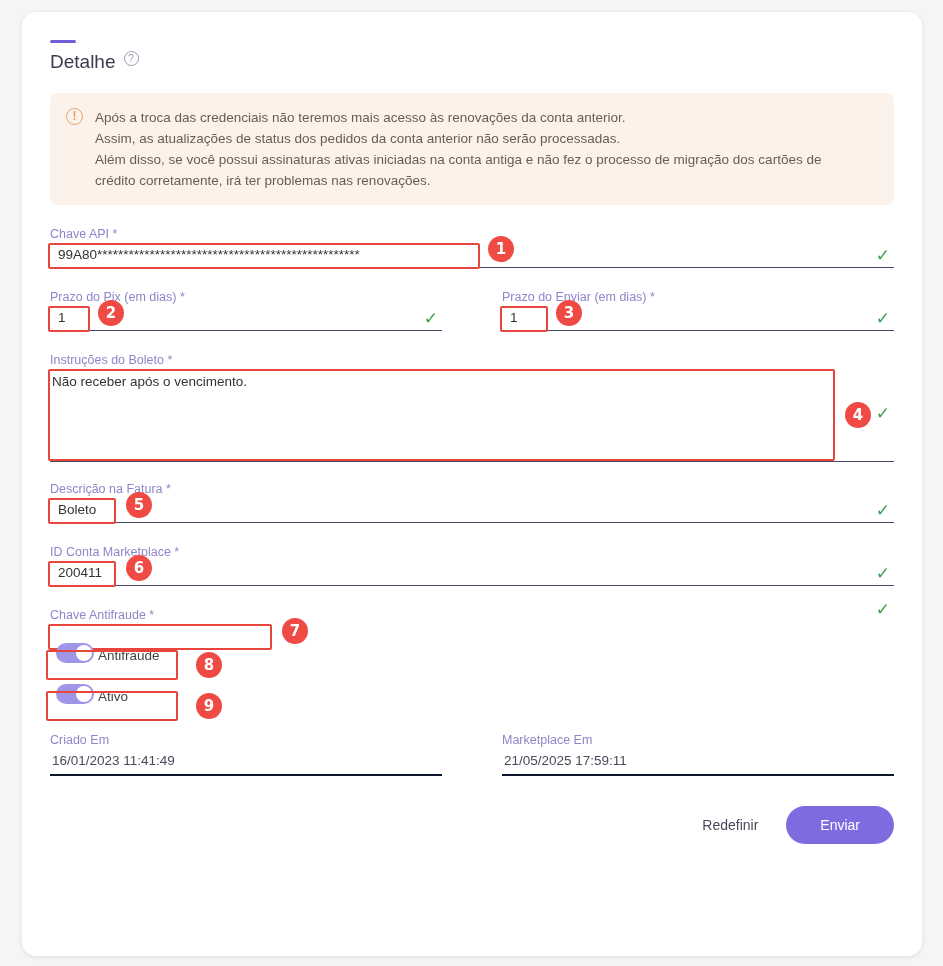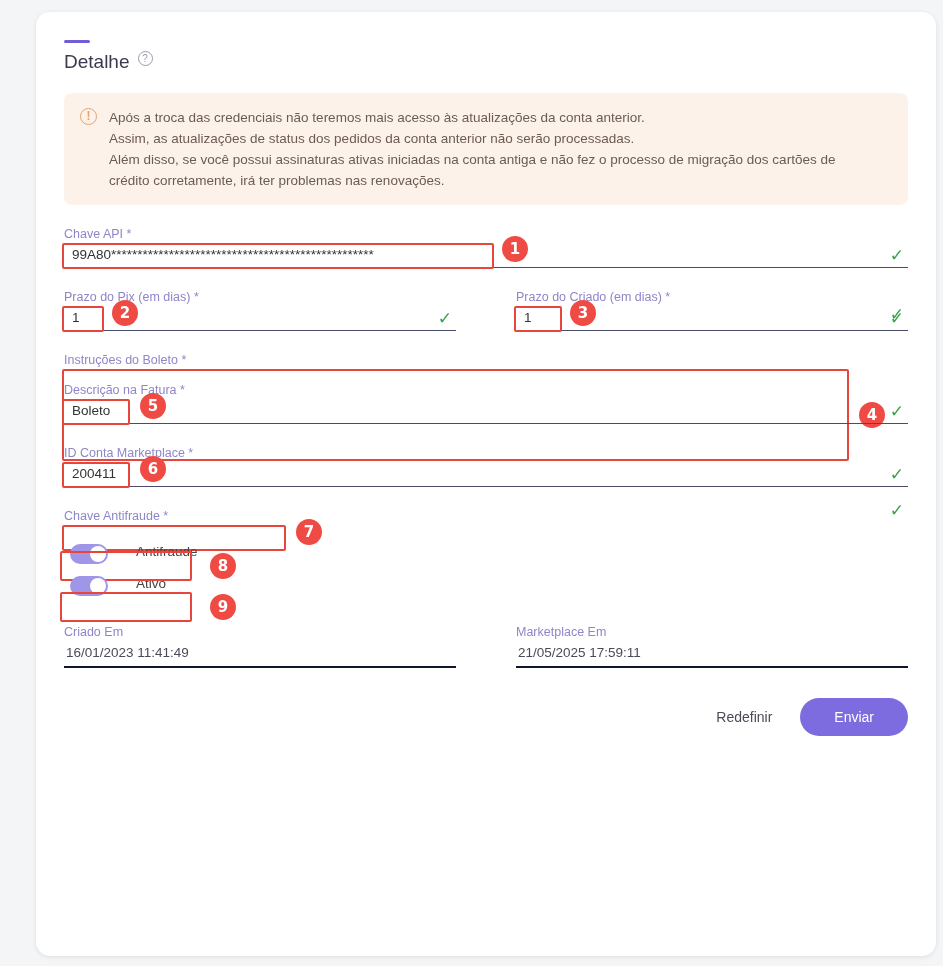--- a/index.html
+++ b/index.html
@@ -7,21 +7,21 @@
     margin: 0; padding: 0;
     background: #f4f5f7;
     font-family: "Liberation Sans", sans-serif;
   }
   body {
     width: 943px; height: 966px;
     overflow: hidden;
   }
   .card {
     position: absolute;
-    left: 36px; top: 12px;
+    left: 22px; top: 12px;
     width: 900px; height: 944px;
     background: #ffffff;
     border-radius: 14px;
     box-shadow: 0 1px 4px rgba(0,0,0,0.10);
   }
   .card-inner {
     padding: 22px 28px 0 28px;
     position: relative;
     height: 100%;
   }
@@ -101,21 +101,21 @@
   textarea.ta {
     width: 100%; height: 92px;
     border: none; border-bottom: 1px solid #4a4a6a;
     background: transparent; resize: none; outline: none;
     font-size: 13.5px; color: #333;
     font-family: "Liberation Sans", sans-serif;
     padding: 4px 2px;
   }
 
   .toggle-row {
-    display: flex; align-items: flex-start; gap: 28px;
+    display: flex; align-items: flex-end; gap: 4px;
     margin-top: 16px; width: 124px; padding: 5px 6px;
   }
   .toggle {
     width: 38px; height: 20px; border-radius: 10px;
     background: #9f96e8; position: relative; flex: 0 0 auto;
   }
   .toggle .knob {
     position: absolute; right: 2px; top: 2px;
     width: 16px; height: 16px; border-radius: 50%;
     background: #fff;
@@ -155,21 +155,21 @@
 
     <div class="title-rule"></div>
     <div class="title-row">
       <span class="title">Detalhe</span>
       <span class="help-icon">?</span>
     </div>
 
     <div class="alert">
       <span class="alert-icon">!</span>
       <div class="alert-lines">
-        <div>Após a troca das credenciais não teremos mais acesso às atualizações da conta anterior.</div>
+        <div>Após a troca das credenciais não teremos mais acesso às renovações da conta anterior.</div>
         <div>Assim, as atualizações de status dos pedidos da conta anterior não serão processadas.</div>
         <div>Além disso, se você possui assinaturas ativas iniciadas na conta antiga e não fez o processo de migração dos cartões de</div>
         <div>crédito corretamente, irá ter problemas nas renovações.</div>
       </div>
     </div>
 
     <div class="field">
       <label class="f-label">Chave API *</label>
       <input class="underline" value="99A80**************************************************" style="">
       <span class="check">✓</span>
@@ -180,31 +180,32 @@
     <div class="field">
       <div class="row2">
         <div class="field">
           <label class="f-label">Prazo do Pix (em dias) *</label>
           <input class="underline" value="1" style="">
           <span class="check">✓</span>
           <div class="ann-box" style="left:-2px; top:16px; width:42px; height:26px;"></div>
           <span class="badge" style="left:48px; top:10px;">2</span>
         </div>
         <div class="field">
-          <label class="f-label">Prazo do Criado (em dias) *</label>
+          <label class="f-label">Prazo do Enviar (em dias) *</label>
           <input class="underline" value="1" style="">
           <span class="check">✓</span>
           <div class="ann-box" style="left:-2px; top:16px; width:48px; height:26px;"></div>
           <span class="badge" style="left:54px; top:10px;">3</span>
         </div>
       </div>
     </div>
 
     <div class="field">
       <label class="f-label">Instruções do Boleto *</label>
+      <textarea class="ta" style="">Não receber após o vencimento.</textarea>
       <span class="check" style="right:4px; bottom:44px;">✓</span>
       <div class="ann-box" style="left:-2px; top:16px; width:787px; height:92px;"></div>
       <span class="badge" style="left:795px; top:49px;">4</span>
     </div>
 
     <div class="field" style="margin-top:16px;">
       <label class="f-label">Descrição na Fatura *</label>
       <input class="underline" value="Boleto" style="">
       <span class="check">✓</span>
       <div class="ann-box" style="left:-2px; top:16px; width:68px; height:26px;"></div>
@@ -229,21 +230,21 @@
     <div style="position:relative;">
       <div class="toggle-row">
         <span class="toggle">
             <span class="knob"></span>
           </span>
         <span class="toggle-label">Antifraude</span>
       </div>
       <div class="ann-box" style="left:-4px; top:12px; width:132px; height:30px;"></div>
       <span class="badge" style="left:146px; top:14px;">8</span>
 
-      <div class="toggle-row" style="margin-top:2px;">
+      <div class="toggle-row" style="margin-top:11px;">
         <span class="toggle">
             <span class="knob"></span>
           </span>
         <span class="toggle-label">Ativo</span>
       </div>
       <div class="ann-box" style="left:-4px; top:53px; width:132px; height:30px;"></div>
       <span class="badge" style="left:146px; top:55px;">9</span>
     </div>
 
     <div class="meta-row">

